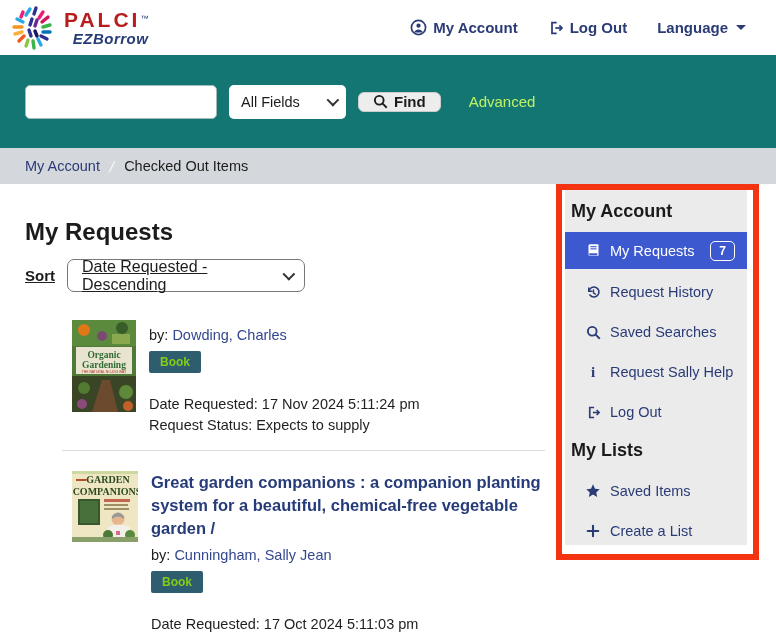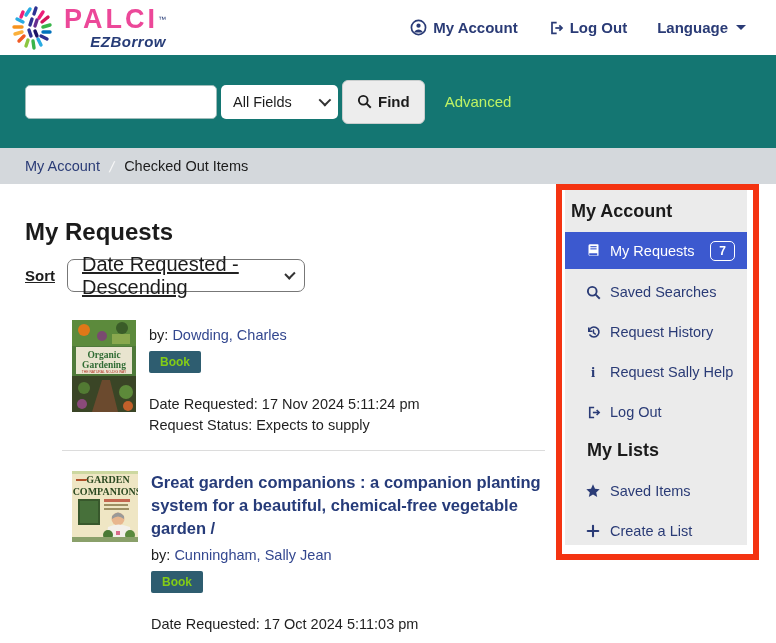--- a/index.html
+++ b/index.html
@@ -4,63 +4,63 @@
 <style>
   * { margin:0; padding:0; box-sizing:border-box; }
   html,body { width:776px; }
   body { font-family:"Liberation Sans","DejaVu Sans",sans-serif; background:#fff; color:#212121; }
   #page { position:relative; width:776px; height:643px; overflow:hidden; background:#fff; }
 
   
   .top-header { height:55px; background:#fff; display:flex; align-items:center; justify-content:space-between; padding:0 30px 0 10px; }
   .brand { display:flex; align-items:center; gap:8px; cursor:pointer; }
   .brand-text { line-height:1; }
-  .brand-name { font-size:27px; font-weight:700; letter-spacing:3px; color:#ec4899; }
+  .brand-name { font-size:21px; font-weight:700; letter-spacing:3px; color:#b91c1c; }
   .brand-tm { font-size:8px; vertical-align:super; color:#273c77; letter-spacing:0; }
   .brand-sub { display:block; text-align:right; font-style:italic; font-size:15px; font-weight:600; color:#273c77; margin-top:1px; letter-spacing:.5px; }
   .top-nav { display:flex; align-items:center; gap:30px; }
   .top-nav-item { display:flex; align-items:center; gap:6px; color:#2a3b76; font-size:15px; font-weight:600; cursor:pointer; }
   .caret-down { width:0; height:0; border-left:5px solid transparent; border-right:5px solid transparent; border-top:5px solid #2a3b76; margin-left:2px; }
 
   
-  .search-band { height:93px; background:#147672; display:flex; align-items:center; padding:0 25px; gap:4px; }
+  .search-band { height:93px; background:#147672; display:flex; align-items:center; padding:0 25px; gap:12px; }
   .search-input { width:192px; height:34px; border:1px solid #9fbcba; border-radius:5px; padding:0 10px; font-size:14px; outline:none; }
   .field-select { width:117px; height:34px; background:#fff; border-radius:5px; display:flex; align-items:center; justify-content:space-between; padding:0 10px 0 12px; font-size:14.5px; color:#1c1c1c; cursor:pointer; }
   .chev { width:9px; height:9px; border-right:2px solid #333; border-bottom:2px solid #333; transform:rotate(45deg) translateY(-2px); }
-  .find-btn { height:44px; margin-left:0; background:#ededed; border:1px solid #c9cece; border-radius:6px; display:flex; align-items:center; gap:6px; padding:0 14px; font-size:15px; font-weight:600; color:#1c1c1c; cursor:pointer; }
+  .find-btn { height:20px; margin-left:0; background:#ededed; border:1px solid #c9cece; border-radius:6px; display:flex; align-items:center; gap:6px; padding:0 14px; font-size:15px; font-weight:600; color:#1c1c1c; cursor:pointer; }
   .advanced-link { color:#bef264; font-size:15px; margin-left:16px; cursor:pointer; }
 
   
   .breadcrumb { height:36px; background:#d4d8dc; display:flex; align-items:center; padding:0 25px; font-size:14.5px; gap:10px; }
   .crumb-link { color:#2a3b76; cursor:pointer; }
   .crumb-sep { color:#f8f8f8; font-size:15px; transform:skewX(-12deg); }
   .crumb-current { color:#1c1c1c; }
 
   
   .main { position:relative; padding:0 0 0 25px; }
   .page-title { font-size:24px; font-weight:600; color:#1b1b1b; margin-top:34px; }
   .sort-row { display:flex; align-items:center; gap:12px; margin-top:13px;text-decoration:underline; }
   .sort-label { font-size:15px; font-weight:700; color:#1b1b1b; }
-  .sort-select { width:238px; height:33px; background:#fff; border:1px solid #777; border-radius:7px; display:flex; align-items:center; justify-content:space-between; padding:0 12px 0 14px; font-size:20px; color:#1c1c1c; cursor:pointer; }
+  .sort-select { width:238px; height:33px; background:#fff; border:1px solid #777; border-radius:7px; display:flex; align-items:center; justify-content:space-between; padding:0 12px 0 14px; font-size:16px; color:#1c1c1c; cursor:pointer; }
 
   .records { margin:18px 0 0 37px; width:483px; }
   .record-row { display:flex; gap:13px; padding:10px 0 14px 10px; }
   .record-row + .record-row { border-top:1px solid #dcdcdc; padding-top:20px; }
   .thumb { flex:0 0 auto; cursor:pointer; display:block; }
   .record-body { flex:1; }
   .record-title { font-size:16.5px; font-weight:700; color:#263b79; line-height:23px; cursor:pointer; max-width:400px; }
   .byline { margin-top:7px; font-size:14.5px; color:#212121; }
   .author-link { color:#33478f; cursor:pointer; }
   .format-badge { display:inline-block; margin-top:8px; background:#2e5d70; color:#84cc16; font-size:12px; font-weight:700; padding:4px 11px; border-radius:2px; }
   .meta { margin-top:21px; font-size:14.5px; line-height:21px; color:#1f1f1f; }
 
   
   .sidebar-panel { position:absolute; left:565px; top:190px; width:182px; height:355px; background:#ebebeb; padding-top:11px; }
   .side-heading { font-size:18px; font-weight:600; color:#1b1b1b; padding-left:6px; }
-  .side-heading.lists { margin-top:8px;margin-left:16px; }
+  .side-heading.lists { margin-top:8px; }
   .side-menu { margin-top:10px; }
   .side-item { display:flex; align-items:center; gap:9px; height:40px; padding-left:20px; font-size:14.5px; color:#2a3b76; cursor:pointer; }
   .side-item .s-icon { width:16px; display:flex; justify-content:center; color:#2a3b76; }
   .side-item.active { background:#3c59cf; color:#fff; height:37px; margin-bottom:3px; }
   .side-item.active .s-icon { color:#fff; }
   .count-badge { margin-left:auto; margin-right:12px; border:1.5px solid #fff; border-radius:5px; color:#fff; font-size:12px; font-weight:700; padding:2px 8px; }
 
   
   .highlight-box { position:absolute; left:556px; top:184px; width:203px; height:376px; border:6px solid #f43311; pointer-events:none; }
 
@@ -252,40 +252,40 @@
             <rect x="7" y="5" width="10" height="1.8" fill="#3c59cf"></rect>
             <rect x="7" y="8.5" width="10" height="1.8" fill="#3c59cf"></rect>
           </svg>
         </span>
         <span>My Requests</span>
         <span class="count-badge">7</span>
       </div>
 
       <div class="side-item">
         <span class="s-icon">
-          <svg width="15" height="15" viewBox="0 0 24 24" fill="none" stroke="currentColor" stroke-width="3">
-            <circle cx="10" cy="10" r="7"></circle>
-            <line x1="15.5" y1="15.5" x2="22" y2="22"></line>
-          </svg>
-        </span>
-        <span>Saved Searches</span>
-      </div>
-
-      <div class="side-item">
-        <span class="s-icon">
           <svg width="15" height="15" viewBox="0 0 24 24" fill="none" stroke="currentColor" stroke-width="2.6" stroke-linecap="round">
             <path d="M4.5 5v5h5"></path>
             <path d="M4.8 10a8 8 0 1 1 1.5 6"></path>
             <path d="M12 8v4.5l3 2" stroke-width="2.2"></path>
           </svg>
         </span>
         <span>Request History</span>
       </div>
 
       <div class="side-item">
+        <span class="s-icon">
+          <svg width="15" height="15" viewBox="0 0 24 24" fill="none" stroke="currentColor" stroke-width="3">
+            <circle cx="10" cy="10" r="7"></circle>
+            <line x1="15.5" y1="15.5" x2="22" y2="22"></line>
+          </svg>
+        </span>
+        <span>Saved Searches</span>
+      </div>
+
+      <div class="side-item">
         <span class="s-icon" style="font-weight:700;font-size:15px;font-family:'Liberation Serif',serif;">i</span>
         <span>Request Sally Help</span>
       </div>
 
       <div class="side-item">
         <span class="s-icon">
           <svg width="15" height="15" viewBox="0 0 24 24" fill="none" stroke="currentColor" stroke-width="2.6">
             <path d="M13 4H6v16h7"></path>
             <path d="M11 12h10"></path>
             <path d="M17 8l4 4-4 4"></path>

